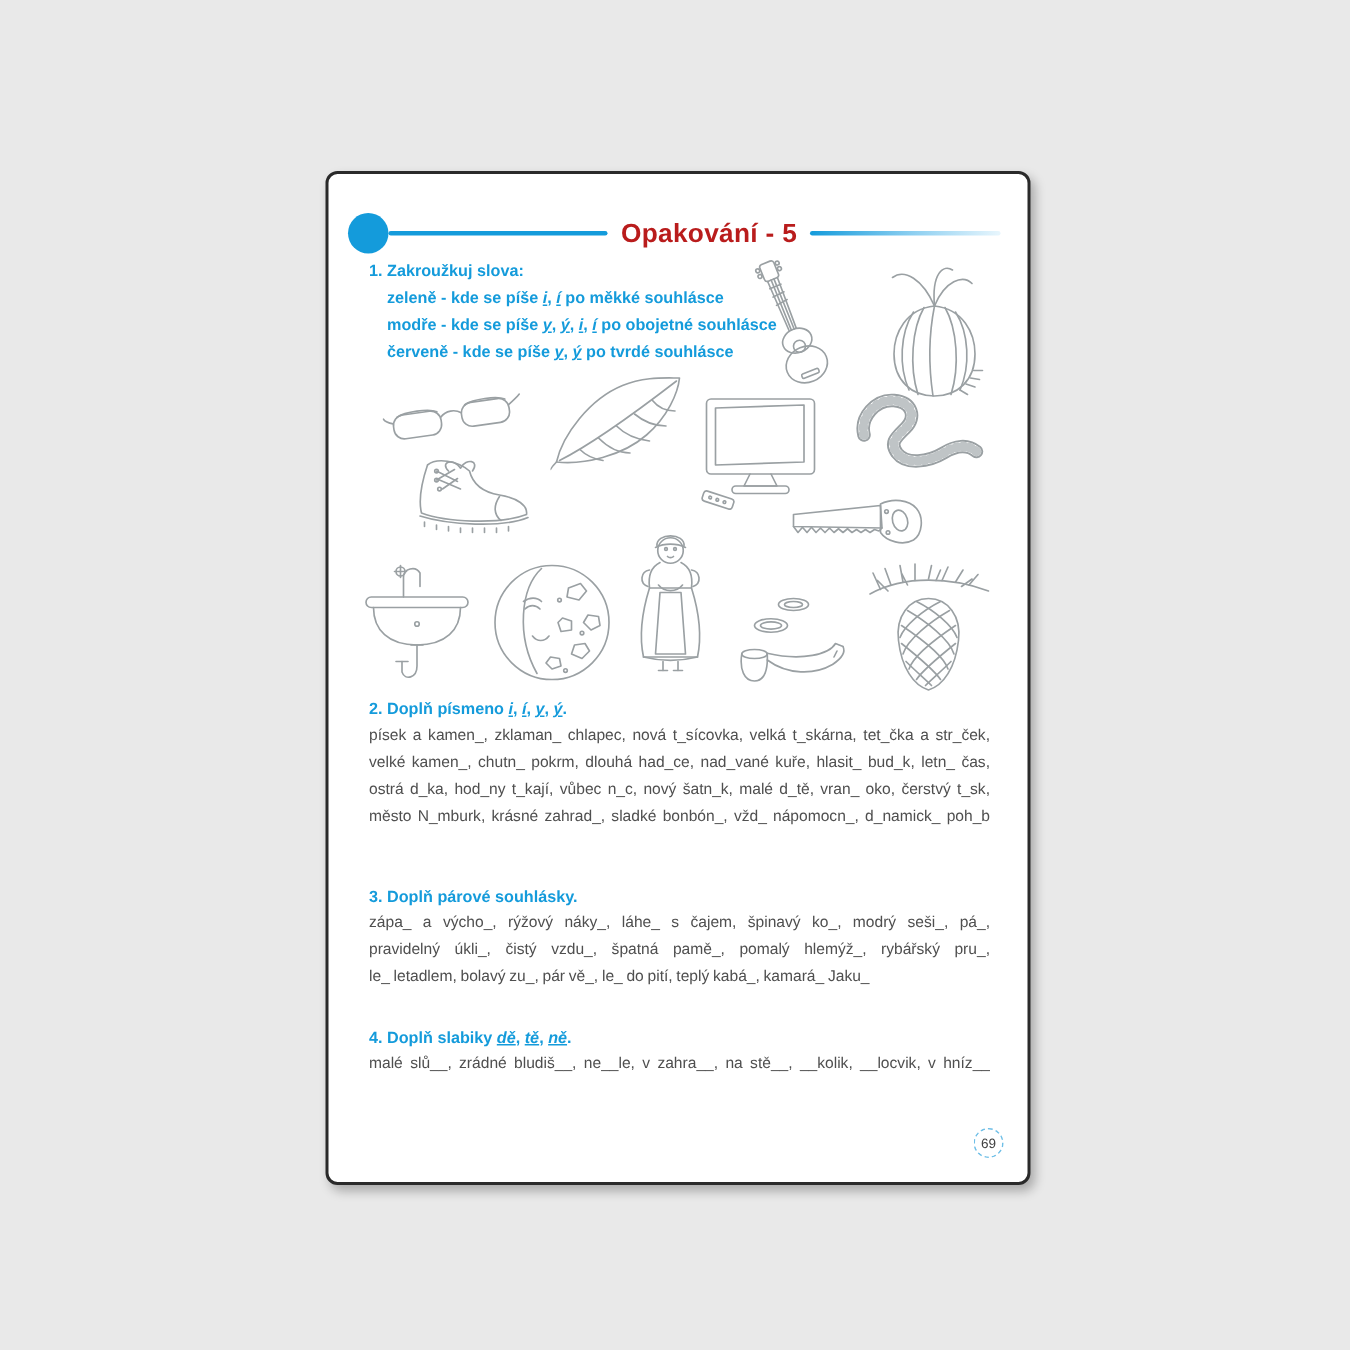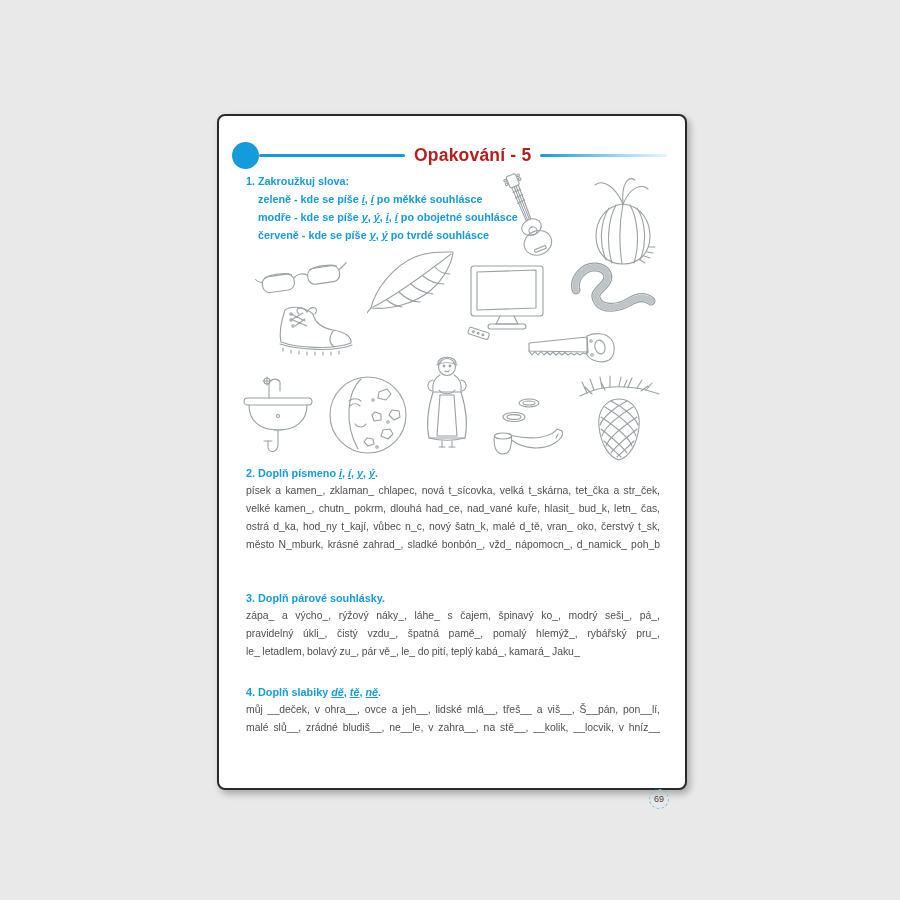--- a/index.html
+++ b/index.html
@@ -22,21 +22,21 @@
     background:linear-gradient(to right,#149bdb 0%,#8fd0f1 55%,#e8f6fd 100%);}
   
   .tblock{position:absolute;left:27px;width:414px;}
   .h-blue{color:#149bdb;font-weight:bold;font-size:10.8px;line-height:18px;height:18px;overflow:hidden;}
   .blue-line{color:#149bdb;font-weight:bold;font-size:10.8px;line-height:18px;height:18px;overflow:hidden;margin-left:12px;}
   .body-line{color:#4f4f4f;font-size:10.4px;line-height:18px;height:18px;overflow:hidden;
     text-align:justify;text-align-last:justify;word-spacing:-0.4px;}
   .body-line.last{text-align-last:left;}
   .em{font-style:italic;text-decoration:underline;text-underline-offset:1px;}
   
-  .badge{position:absolute;left:430px;top:673px;width:18px;height:18px;border-radius:50%;
+  .badge{position:absolute;left:430px;top:636px;width:18px;height:18px;border-radius:50%;
     border:1px dashed #6fbfe7;color:#3f3f3f;font-size:9px;font-weight:normal;
     display:flex;align-items:center;justify-content:center;}
   
   .ill{position:absolute;}
   .ill svg{display:block;width:100%;height:100%;}
   .ill path,.ill rect,.ill circle,.ill ellipse,.ill line,.ill polyline{
     fill:none;stroke:#9aa0a3;stroke-width:1.1;stroke-linecap:round;stroke-linejoin:round;}
   .ill .tube-core{stroke:#ffffff;stroke-width:6.4;}
   .ill .tube-out{stroke-width:9;}
   .ill .tube-seg{stroke:#bfc4c6;stroke-width:6.4;stroke-dasharray:1 3.6;}
@@ -272,19 +272,18 @@
 
   <div class="tblock" style="top:473px;">
     <div class="h-blue">3. Doplň párové souhlásky.</div>
     <div class="body-line">zápa_ a výcho_, rýžový náky_, láhe_ s čajem, špinavý ko_, modrý seši_, pá_,</div>
     <div class="body-line">pravidelný úkli_, čistý vzdu_, špatná pamě_, pomalý hlemýž_, rybářský pru_,</div>
     <div class="body-line last">le_ letadlem, bolavý zu_, pár vě_, le_ do pití, teplý kabá_, kamará_ Jaku_</div>
   </div>
 
   <div class="tblock" style="top:567px;">
     <div class="h-blue"><span>4. Doplň slabiky </span><span class="em">dě</span><span>, </span><span class="em">tě</span><span>, </span><span class="em">ně</span><span>.</span></div>
-    <div class="body-line">můj __deček, v ohra__, ovce a jeh__, lidské mlá__, třeš__ a viš__, Š__pán, pon__lí,</div>
     <div class="body-line">malé slů__, zrádné bludiš__, ne__le, v zahra__, na stě__, __kolik, __locvik, v hníz__</div>
   </div>
 
   <div class="badge">69</div>
 
 </div>
 
 </body></html>

